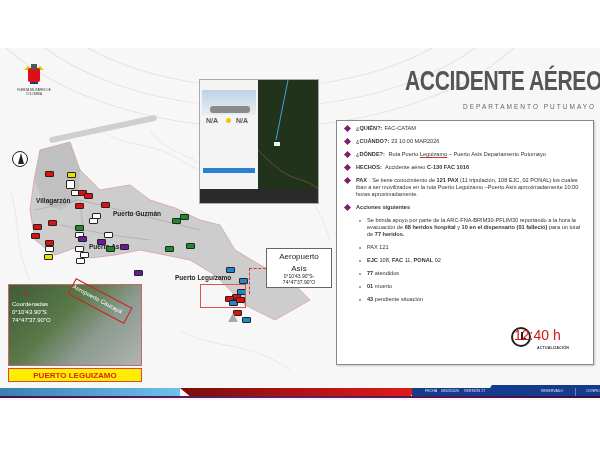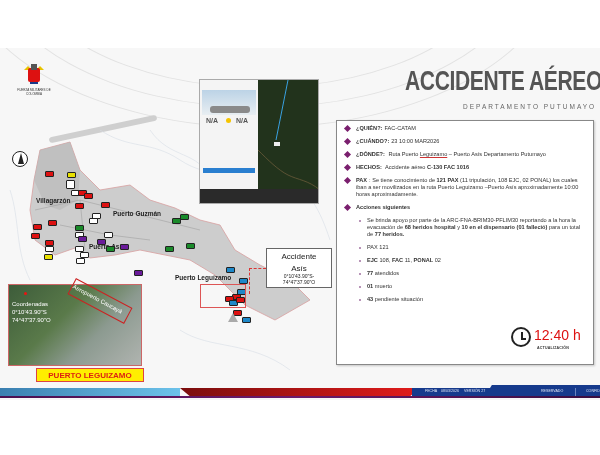--- a/index.html
+++ b/index.html
@@ -21,21 +21,21 @@
   .mk.yellow { background:#e8e000; } .mk.white { background:#fff; } .mk.blue { background:#1e88c8; }
 
   .fr24 { position:absolute; left:199px; top:79px; width:120px; height:125px; background:#1c2a16; border:1px solid #aaa; overflow:hidden; }
   .fr24-panel { position:absolute; left:0; top:0; width:58px; height:112px; background:#f4f4f4; }
   .fr24-photo { position:absolute; left:2px; top:10px; width:54px; height:25px; background:linear-gradient(#bcd3e6,#e8eef2); }
   .fr24-plane { position:absolute; left:8px; top:16px; width:40px; height:7px; background:#8a8a8a; border-radius:3px; }
   .fr24-na { position:absolute; top:37px; font-size:7px; color:#555; font-weight:bold; }
   .fr24-bottom { position:absolute; left:0; bottom:0; width:120px; height:14px; background:#2a2a2a; }
 
   .photo { position:absolute; left:8px; top:284px; width:134px; height:82px; background:linear-gradient(135deg,#3d5c3a 0%,#5a7a4a 40%,#8c9a90 65%,#b0b4b0 100%); border:1px solid #c66; }
-  .photo-label { position:absolute; left:8px; top:368px; width:108px; height:14px; background:#ffee00; border:1px solid #d44; color:#d21; font-size:8px; font-weight:bold; text-align:center; line-height:13px;margin-left:28px; }
+  .photo-label { position:absolute; left:8px; top:368px; width:134px; height:14px; background:#ffee00; border:1px solid #d44; color:#d21; font-size:8px; font-weight:bold; text-align:center; line-height:13px; }
   .coords-text { position:absolute; left:12px; top:300px; font-size:6px; color:#fff; line-height:8px; }
   .aero-box { position:absolute; left:68px; top:292px; width:64px; height:18px; border:1px solid #c22; transform:rotate(28deg); }
   .aero-text { position:absolute; left:70px; top:296px; font-size:6px; color:#fff; transform:rotate(28deg); white-space:nowrap; }
 
   .callout { position:absolute; left:266px; top:248px; width:66px; height:40px; background:#fff; border:1px solid #666; text-align:center; }
   .callout-title { font-size:8px; color:#222; line-height:9px; margin-top:3px; }
   .callout-coord { font-size:5px; color:#222; line-height:6px; }
   .red-rect { position:absolute; left:200px; top:283px; width:46px; height:24px; border:1px solid #d55; }
 
   
@@ -43,21 +43,21 @@
   .item { display:flex; align-items:flex-start; margin-bottom:6px; line-height:7px; }
   .diamond { width:5px; height:5px; background:#7a1f6e; transform:rotate(45deg); margin:1px 6px 0 2px; flex-shrink:0; }
   .lbl { font-weight:bold; margin-right:2px; }
   .sub { display:flex; margin-left:16px; margin-bottom:6px; line-height:7px; }
   .dot { width:2px; height:2px; background:#a070a0; border-radius:50%; margin:3px 6px 0 0; flex-shrink:0; }
   b { font-weight:bold; }
   u { text-decoration:underline; text-decoration-color:#c33; }
   .clock { position:absolute; left:511px; top:327px; width:20px; height:20px; border:2px solid #222; border-radius:50%; background:#fff; }
   .clock-h { position:absolute; left:8px; top:3px; width:1.5px; height:7px; background:#222; }
   .clock-m { position:absolute; left:8px; top:9px; width:5px; height:1.5px; background:#222; }
-  .time { position:absolute; left:534px; top:327px; font-size:14px; color:#d11; }
+  .time { position:absolute; left:514px; top:327px; font-size:14px; color:#d11; }
   .upd { position:absolute; left:537px; top:346px; font-size:3.6px; font-weight:bold; color:#333; letter-spacing:0.2px; }
 
   
   .footer { position:absolute; left:0; top:388px; width:600px; height:12px; }
   .f-blue-left { position:absolute; left:0; top:0; width:180px; height:8px; background:linear-gradient(90deg,#3a7fb0,#6cc2ea); }
   .f-red { position:absolute; left:180px; top:0; width:240px; height:8px; background:linear-gradient(90deg,#7a0d0d,#e21b1b); clip-path:polygon(0 0,100% 0,96% 100%,4% 100%); }
   .f-navy { position:absolute; left:412px; top:0; width:188px; height:8px; background:#163a8c; }
   .f-navy2 { position:absolute; left:485px; top:-3px; width:115px; height:11px; background:#163a8c; clip-path:polygon(6% 0,100% 0,100% 100%,0 100%); }
   .f-line { position:absolute; left:0; top:8px; width:600px; height:2px; background:linear-gradient(90deg,#4a1050,#6b1a6b,#3a0e40); }
   .f-txt { position:absolute; top:1px; font-size:3.6px; color:#dfe6f5; white-space:nowrap; }
@@ -149,21 +149,21 @@
 <div class="mk blue" style="left:229px;top:300px"></div>
 <div class="mk red" style="left:236px;top:297px"></div>
 <div class="mk red" style="left:233px;top:310px"></div>
 <div class="mk blue" style="left:242px;top:317px"></div>
 <div style="position:absolute;left:228px;top:313px;width:0;height:0;border-left:5px solid transparent;border-right:5px solid transparent;border-bottom:9px solid #aaa;"></div>
 
 <div class="red-rect" style="top:284px"></div>
 <div style="position:absolute;left:249px;top:268px;width:17px;height:26px;border-top:1px dashed #d33;border-left:1px dashed #d33;"></div>
 
 <div class="callout">
-  <div class="callout-title">Accidente</div>
+  <div class="callout-title">Aeropuerto</div>
   <div class="callout-title">Asís</div>
   <div class="callout-coord">0°10'43.90"S-</div>
   <div class="callout-coord">74°47'37.90"O</div>
 </div>
 
 <div class="fr24">
   <svg style="position:absolute;left:58px;top:0;width:62px;height:112px" viewBox="0 0 62 112">
     <rect width="62" height="112" fill="#22331c"></rect>
     <path d="M30 0 L18 60" stroke="#3aa0e0" stroke-width="1"></path>
     <path d="M0 70 C10 80 20 90 30 95 S50 100 62 110" stroke="#6a5a3a" stroke-width="0.8" fill="none"></path>

